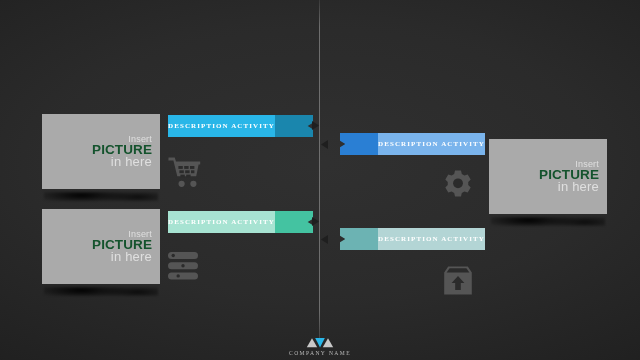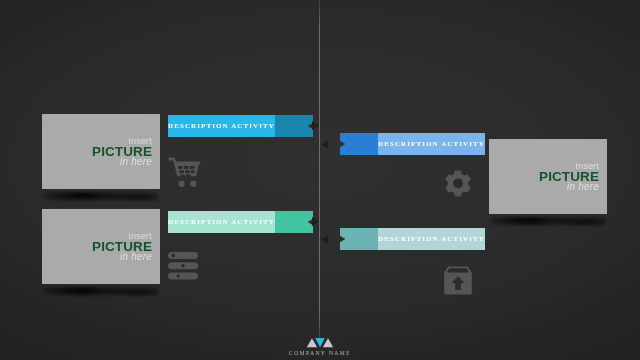--- a/index.html
+++ b/index.html
@@ -75,25 +75,24 @@
   }
   .pic-text .l2 {
     display: block;
     font-size: 13.5px;
     font-weight: bold;
     color: #14532d;
     letter-spacing: 0.1px;
   }
   .pic-text .l3 {
     display: block;
-    font-size: 10px;
+    font-size: 13px;
     color: rgba(255,255,255,0.62);
     letter-spacing: 0.2px;
     margin-top: -1px;
-    font-style: italic;
   }
   
   .pic-shadow {
     position: absolute;
     left: 2px;
     top: 78px;
     width: 114px;
     height: 9px;
     background: radial-gradient(ellipse 60% 120% at 33% 38%, rgba(0,0,0,0.95) 0%, rgba(0,0,0,0.0) 72%),
                 radial-gradient(ellipse 45% 100% at 82% 55%, rgba(0,0,0,0.70) 0%, rgba(0,0,0,0.0) 75%);

